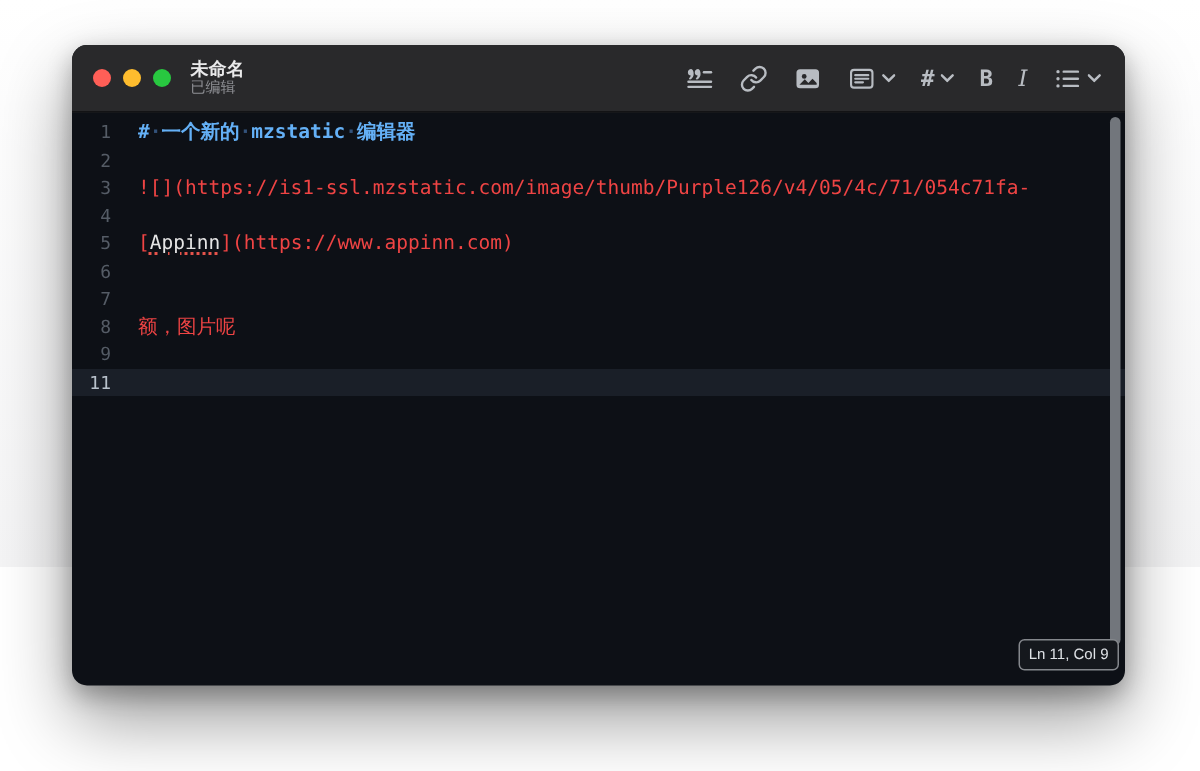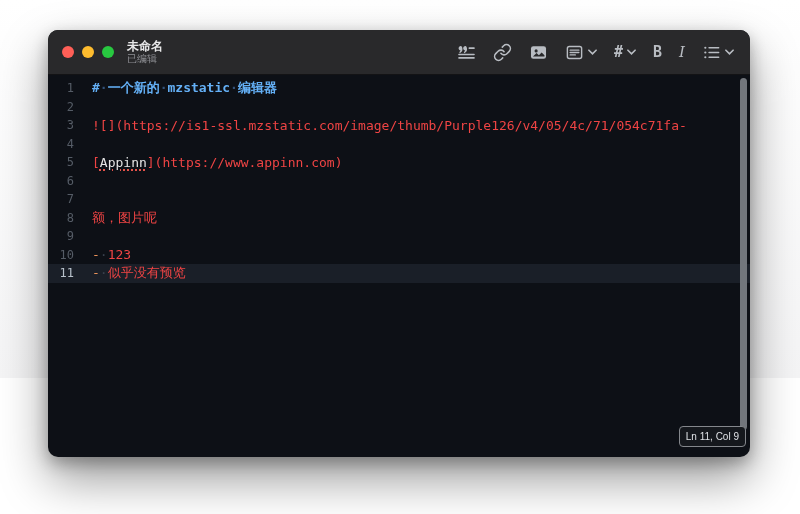--- a/index.html
+++ b/index.html
@@ -205,27 +205,22 @@
             <span class="code"></span>
           </div>
           <div class="ed-row">
             <span class="gutter-num">8</span>
             <span class="code"><span class="seg-text">额，图片呢</span></span>
           </div>
           <div class="ed-row">
             <span class="gutter-num">9</span>
             <span class="code"></span>
           </div>
-          <div class="ed-row">
-            <span class="gutter-num">10</span>
-            <span class="code"><span class="seg-marker">-</span><span class="seg-ws">·</span><span class="seg-text">123</span></span>
-          </div>
           <div class="ed-row active">
             <span class="gutter-num">11</span>
-            <span class="code"><span class="seg-marker">-</span><span class="seg-ws">·</span><span class="seg-text">似乎没有预览</span></span>
           </div>
         </div>
     </div>
 
     <div class="scroll-thumb"></div>
 
     <div class="status-badge">Ln 11, Col 9</div>
   </div>
 </div>
 

